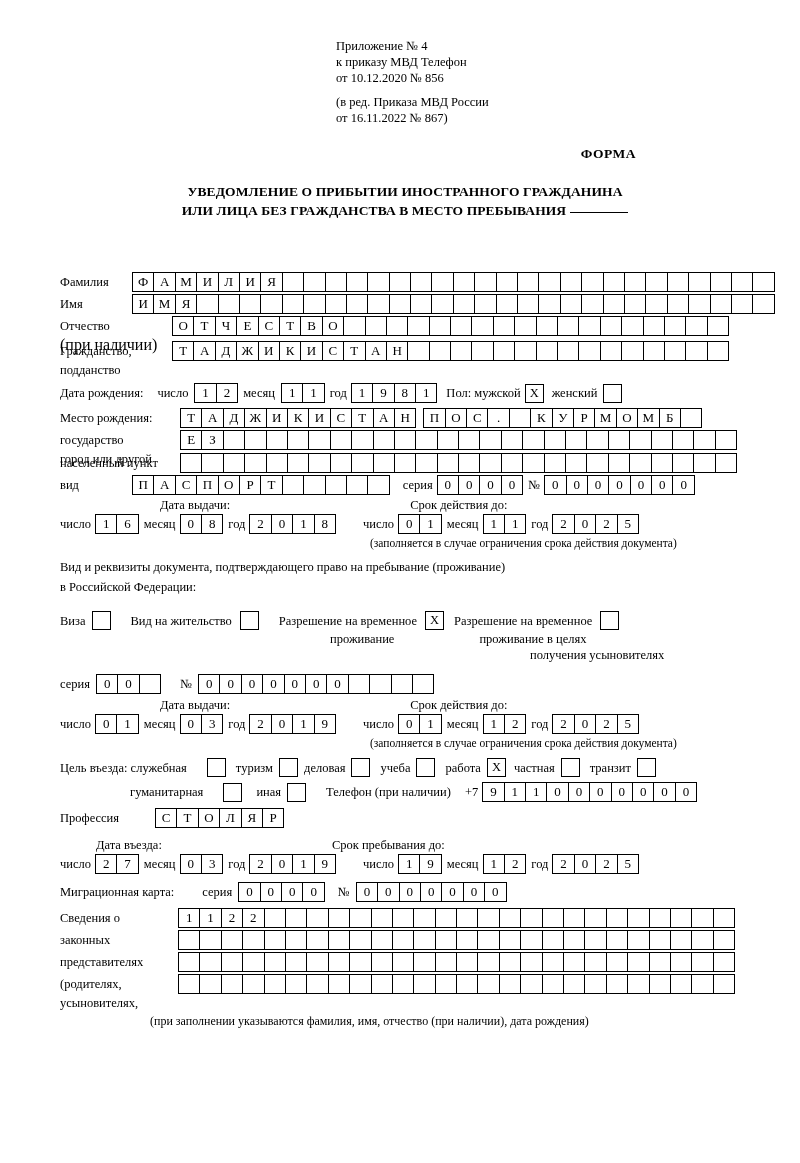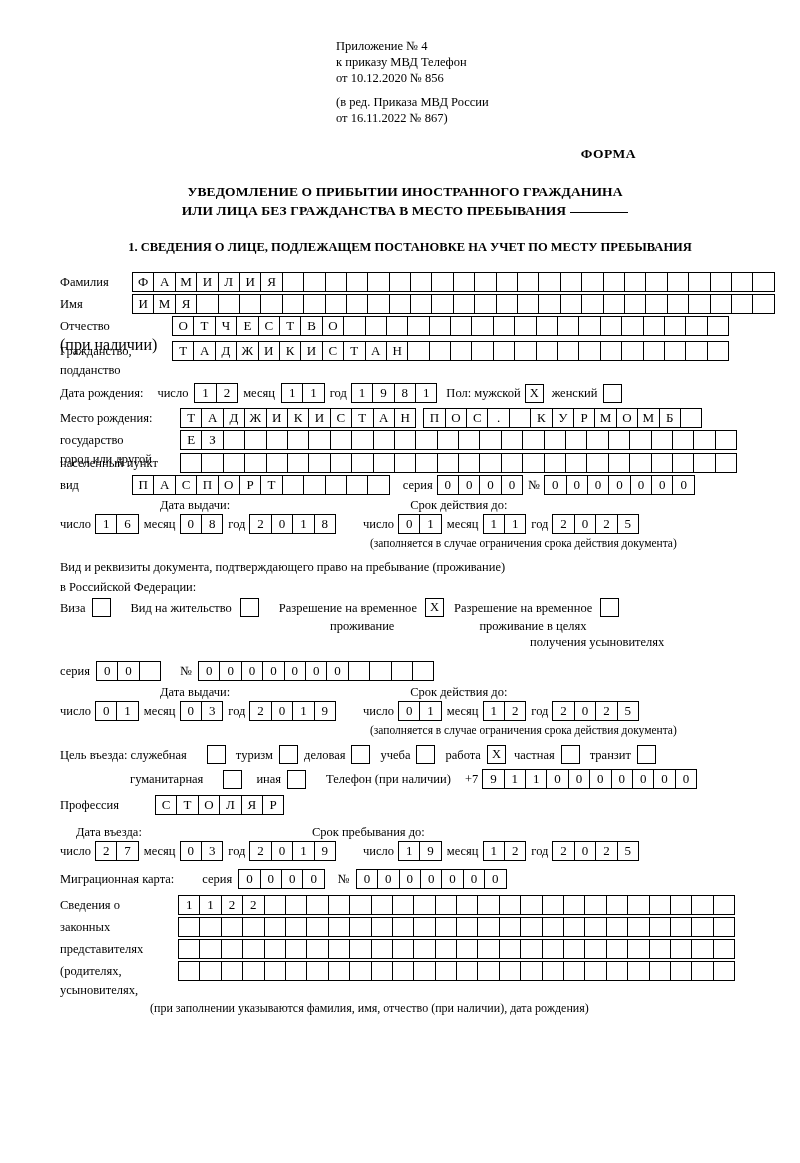--- a/index.html
+++ b/index.html
@@ -154,21 +154,20 @@
     <div class="ln">от 16.11.2022 № 867)</div>
   </div>
 
   <div class="forma">ФОРМА</div>
 
   <div class="title">
     <div>УВЕДОМЛЕНИЕ О ПРИБЫТИИ ИНОСТРАННОГО ГРАЖДАНИНА</div>
     <div><span>ИЛИ ЛИЦА БЕЗ ГРАЖДАНСТВА В МЕСТО ПРЕБЫВАНИЯ</span><span class="underline-tail"></span></div>
   </div>
 
-  <div class="section1">1. СВЕДЕНИЯ О ЛИЦЕ, ПОДЛЕЖАЩЕМ ПОСТАНОВКЕ НА УЧЕТ ПО МЕСТУ ПРЕБЫВАНИЯ</div>
 
   <div class="form-area">
 
     <div class="row">
       <span class="lbl indent60" style="width:72px">Фамилия</span>
       <span class="cells">
           <span class="cell">Ф</span>
           <span class="cell">А</span>
           <span class="cell">М</span>
           <span class="cell">И</span>
@@ -537,21 +536,21 @@
       <span class="italic-note" style="margin-left:370px">(заполняется в случае ограничения срока действия документа)</span>
     </div>
 
     <div class="row" style="margin-top:10px">
       <span class="lbl indent60">Вид и реквизиты документа, подтверждающего право на пребывание (проживание)</span>
     </div>
     <div class="row" style="margin-top:6px">
       <span class="lbl indent60">в Российской Федерации:</span>
     </div>
 
-    <div class="row" style="margin-top:4px">
+    <div class="row" style="margin-top:17px">
       <span class="lbl indent60">Виза</span>
       <span class="sp6"></span>
       <span class="box"></span>
       <span class="sp20"></span>
       <span class="lbl">Вид на жительство</span>
       <span class="sp8"></span>
       <span class="box"></span>
       <span class="sp20"></span>
       <span class="lbl">Разрешение на временное</span>
       <span class="sp8"></span>
@@ -715,21 +714,21 @@
           <span class="cell">С</span>
           <span class="cell">Т</span>
           <span class="cell">О</span>
           <span class="cell">Л</span>
           <span class="cell">Я</span>
           <span class="cell">Р</span>
         </span>
     </div>
 
     <div class="row" style="margin-top:10px">
-      <span class="lbl" style="margin-left:76px">Дата въезда:</span>
+      <span class="lbl" style="margin-left:96px">Дата въезда:</span>
       <span class="lbl" style="margin-left:170px">Срок пребывания до:</span>
     </div>
 
     <div class="row">
       <span class="lbl indent60">число</span>
       <span class="sp4"></span>
       <span class="cells">
           <span class="cell">2</span>
           <span class="cell">7</span>
         </span>

